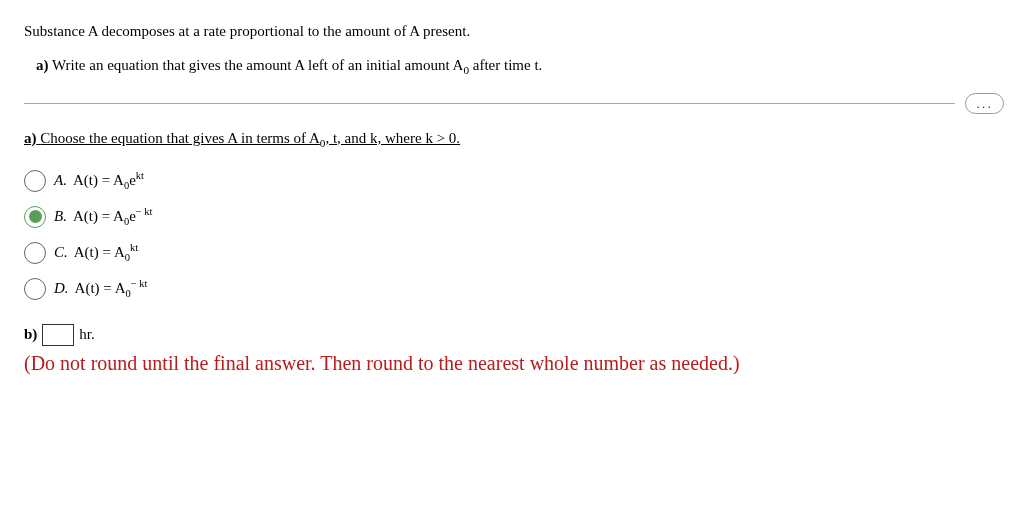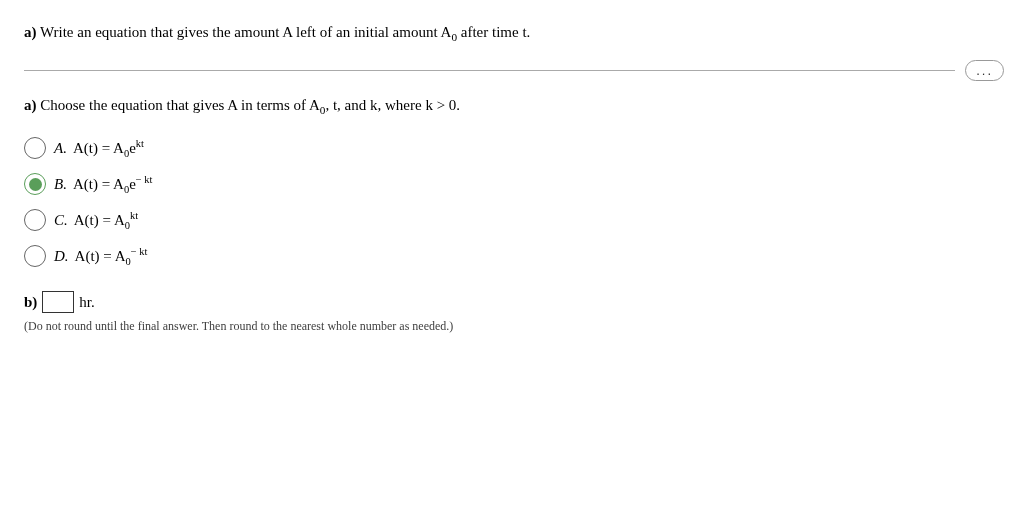--- a/index.html
+++ b/index.html
@@ -59,20 +59,21 @@
       cursor: pointer;
       color: #333;
       letter-spacing: 2px;
       margin-left: 10px;
     }
 
     .section-question {
       font-size: 15px;
       margin-bottom: 18px;
       line-height: 1.6;
+      text-decoration: underline;
     }
 
     .options-list {
       list-style: none;
       margin-bottom: 24px;
     }
 
     .option-item {
       display: flex;
       align-items: center;
@@ -140,37 +141,39 @@
     .answer-input {
       width: 32px;
       height: 22px;
       border: 1px solid #333;
       margin: 0 5px;
       text-align: center;
       font-size: 14px;
     }
 
     .hint-text {
-      font-size: 12px;
-      color: #404040;
+      font-size: 20px;
+      color: #b91c1c;
     }
 
     .part-questions {
       margin-bottom: 10px;
+      margin-left: 12px;
     }
 
     .subscript-0 {
       font-size: 0.75em;
       vertical-align: sub;
     }
   </style>
 </head>
 <body>
 
 <div>
+  <p class="intro-text">Substance A decomposes at a rate proportional to the amount of A present.</p>
 
   <div class="part-questions">
     <p class="part-a-intro">
       <span class="bold">a)</span>
       <span> Write an equation that gives the amount A left of an initial amount A<span class="subscript-0">0</span> after time t.</span>
     </p>
   </div>
 </div>
 
 <div class="divider-row">

